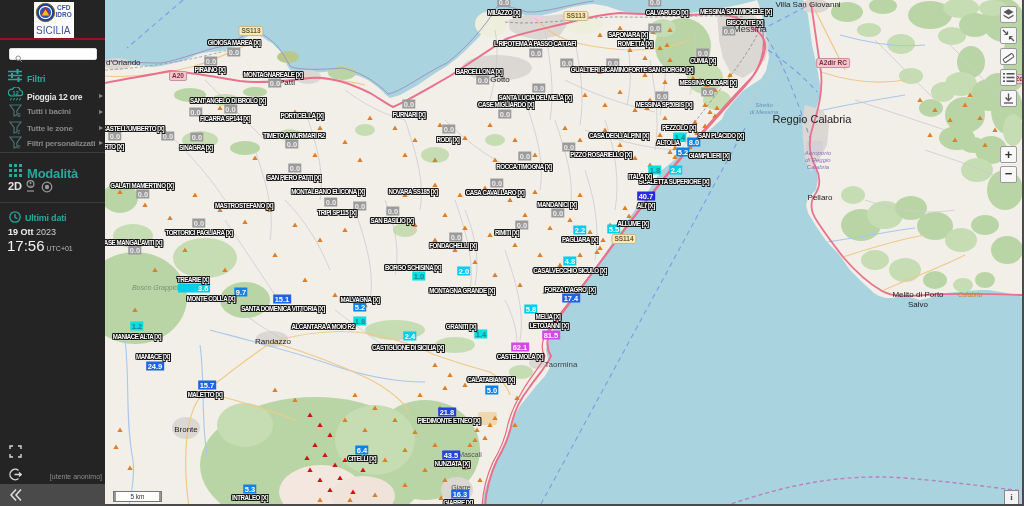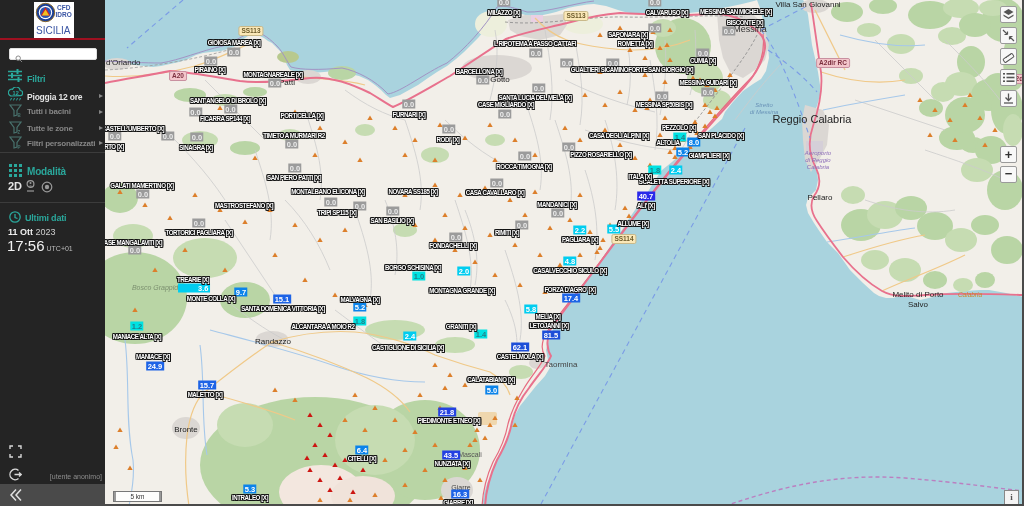--- a/index.html
+++ b/index.html
@@ -17,21 +17,21 @@
 .lbl{position:absolute;transform:translate(-50%,-50%) scaleX(0.88);font-size:7px;font-weight:bold;color:#fff;white-space:nowrap;letter-spacing:-0.5px;z-index:10;
  text-shadow:-1px -1px 0 #111,1px -1px 0 #111,-1px 1px 0 #111,1px 1px 0 #111,0 -1px 0 #111,0 1px 0 #111,-1px 0 0 #111,1px 0 0 #111;}
 .val{position:absolute;transform:translate(-50%,-50%);font-size:7.5px;font-weight:bold;color:#fff;padding:0px 1.5px;line-height:9px;white-space:nowrap;z-index:9;}
 .g{background:#9b9b9b;color:#ececec;}
 .cy{background:#00cdf0;}
 .cy2{background:#00e2e2;color:#22808a;}
 .az{background:#0b83ea;}
 .bl{background:#1d63e6;}
 .bl2{background:#2441e2;}
 .bl3{background:#2a28ea;}
-.pu{background:#1d4ed8;}
+.pu{background:#d946ef;}
 .town{position:absolute;transform:translate(-50%,-50%);font-size:8px;color:#222;white-space:nowrap;z-index:5;}
 .rbox{position:absolute;transform:translate(-50%,-50%);font-size:6.5px;font-weight:bold;color:#7c2f3e;background:#f3c6cb;border:1px solid #c990a0;border-radius:2px;padding:0 2px;line-height:8px;z-index:6;white-space:nowrap;}
 .ybox{position:absolute;transform:translate(-50%,-50%);font-size:6.5px;font-weight:bold;color:#6b5a2a;background:#fbe8b8;border:1px solid #c9b98a;border-radius:2px;padding:0 2px;line-height:8px;z-index:6;white-space:nowrap;}
 .ctrl{position:absolute;width:17px;height:17px;background:#f8f8f8;border:1px solid #9a9a9a;border-radius:2px;z-index:20;box-sizing:border-box;color:#444;text-align:center;}
 </style></head>
 <body>
 <div id="app">
 <div id="map">
 <svg id="basemap" width="919" height="506" viewBox="0 0 919 506">
 <path d="M0,0 L0,64 L7,67 L13,65 L22,64 L30,65 L39,66 L48,67 L56,66 L65,64 L74,62 L83,59 L91,55 L98,53 L106,52 L116,51 L123,49 L130,46 L137,40 L143,36 L150,35 L155,36 L159,38 L163,41 L167,43 L170,46 L173,49 L176,52 L179,58 L182,65 L185,70 L193,72 L206,73 L219,72 L230,71 L237,71 L245,74 L254,76 L263,80 L270,85 L276,90 L281,95 L285,98 L295,95 L304,90 L313,85 L323,78 L332,72 L342,66 L351,59 L359,52 L366,45 L373,38 L379,31 L383,24 L387,18 L390,13 L394,9.5 L401,9 L407,11 L415,13.5 L422,15.5 L430,16 L438,15 L445,13.5 L451,12 L457,10 L463,8 L470,6.5 L476,5.5 L482,4.5 L489,4 L495,5 L501,6 L507,8 L513,10 L520,12 L528,13.5 L535,14 L543,15 L550,15 L558,15 L567,14.5 L575,14 L584,13 L593,12 L600,11 L609,9.5 L617,8 L623,7 L630,5.5 L637,4 L643,2.5 L649,1 L652,0 Z" fill="#a9d3de"></path>
@@ -652,21 +652,21 @@
           <rect x="5" y="0" width="3" height="3"></rect>
           <rect x="10" y="0" width="3" height="3"></rect>
           <rect x="0" y="5" width="3" height="3"></rect>
           <rect x="5" y="5" width="3" height="3"></rect>
           <rect x="10" y="5" width="3" height="3"></rect>
           <rect x="0" y="10" width="3" height="3"></rect>
           <rect x="5" y="10" width="3" height="3"></rect>
           <rect x="10" y="10" width="3" height="3"></rect>
         </g>
       </svg>
-<div class="srow teal" style="top:166px;left:27px;font-size:10px;">Modalità</div>
+<div class="srow teal" style="top:166px;left:27px;font-size:13px;">Modalità</div>
 
 <div style="position:absolute;left:8px;top:180px;font-size:11px;font-weight:bold;color:#e4e4e4;">2D</div>
 <svg width="11" height="12" viewBox="0 0 11 12" style="position:absolute;left:25px;top:180px;">
         <circle cx="5.5" cy="4" r="3.4" fill="none" stroke="#9a9a9a" stroke-width="1.2"></circle>
         <circle cx="5.5" cy="3" r="1" fill="#9a9a9a"></circle>
         <path d="M3.5,6.5 a3,3 0 0 1 4,0" fill="#9a9a9a"></path>
         <path d="M2,11 L9,11" stroke="#9a9a9a" stroke-width="1.2"></path>
       </svg>
 <svg width="12" height="12" viewBox="0 0 12 12" style="position:absolute;left:41px;top:181px;">
         <circle cx="6" cy="6" r="4.8" fill="none" stroke="#9a9a9a" stroke-width="1.2"></circle>
@@ -674,21 +674,21 @@
       </svg>
 
 <div class="divider" style="top:202px;"></div>
 
 <svg width="12" height="12" viewBox="0 0 12 12" style="position:absolute;left:9px;top:211px;">
         <circle cx="6" cy="6" r="5.2" fill="none" stroke="#2aa79b" stroke-width="1.3"></circle>
         <path d="M6,3 L6,6.5 L8.5,7.5" fill="none" stroke="#2aa79b" stroke-width="1.3"></path>
       </svg>
 <div class="srow teal" style="top:213px;left:25px;font-size:9px;">Ultimi dati</div>
 
-<div style="position:absolute;left:8px;top:227px;font-size:9px;color:#cfcfcf;"><b style="color:#efefef;">11 Ott</b> 2023</div>
+<div style="position:absolute;left:8px;top:227px;font-size:9px;color:#cfcfcf;"><b style="color:#efefef;">19 Ott</b> 2023</div>
 <div style="position:absolute;left:7px;top:237px;font-size:15px;color:#f2f2f2;">17:56<span style="font-size:7px;color:#bdbdbd;"> UTC+01</span></div>
 
 <svg width="13" height="13" viewBox="0 0 13 13" style="position:absolute;left:9px;top:445px;">
         <g stroke="#d8d8d8" stroke-width="1.4" fill="none">
           <path d="M1,4 L1,1 L4,1 M9,1 L12,1 L12,4 M12,9 L12,12 L9,12 M4,12 L1,12 L1,9"></path>
         </g>
       </svg>
 <svg width="13" height="13" viewBox="0 0 13 13" style="position:absolute;left:9px;top:468px;">
         <path d="M9.5,2.5 a5.2,5.2 0 1 0 0,8" fill="none" stroke="#d8d8d8" stroke-width="1.4"></path>
         <path d="M5.5,6.5 L12,6.5 M10,4.5 L12.2,6.5 L10,8.5" stroke="#d8d8d8" stroke-width="1.3" fill="none"></path>

